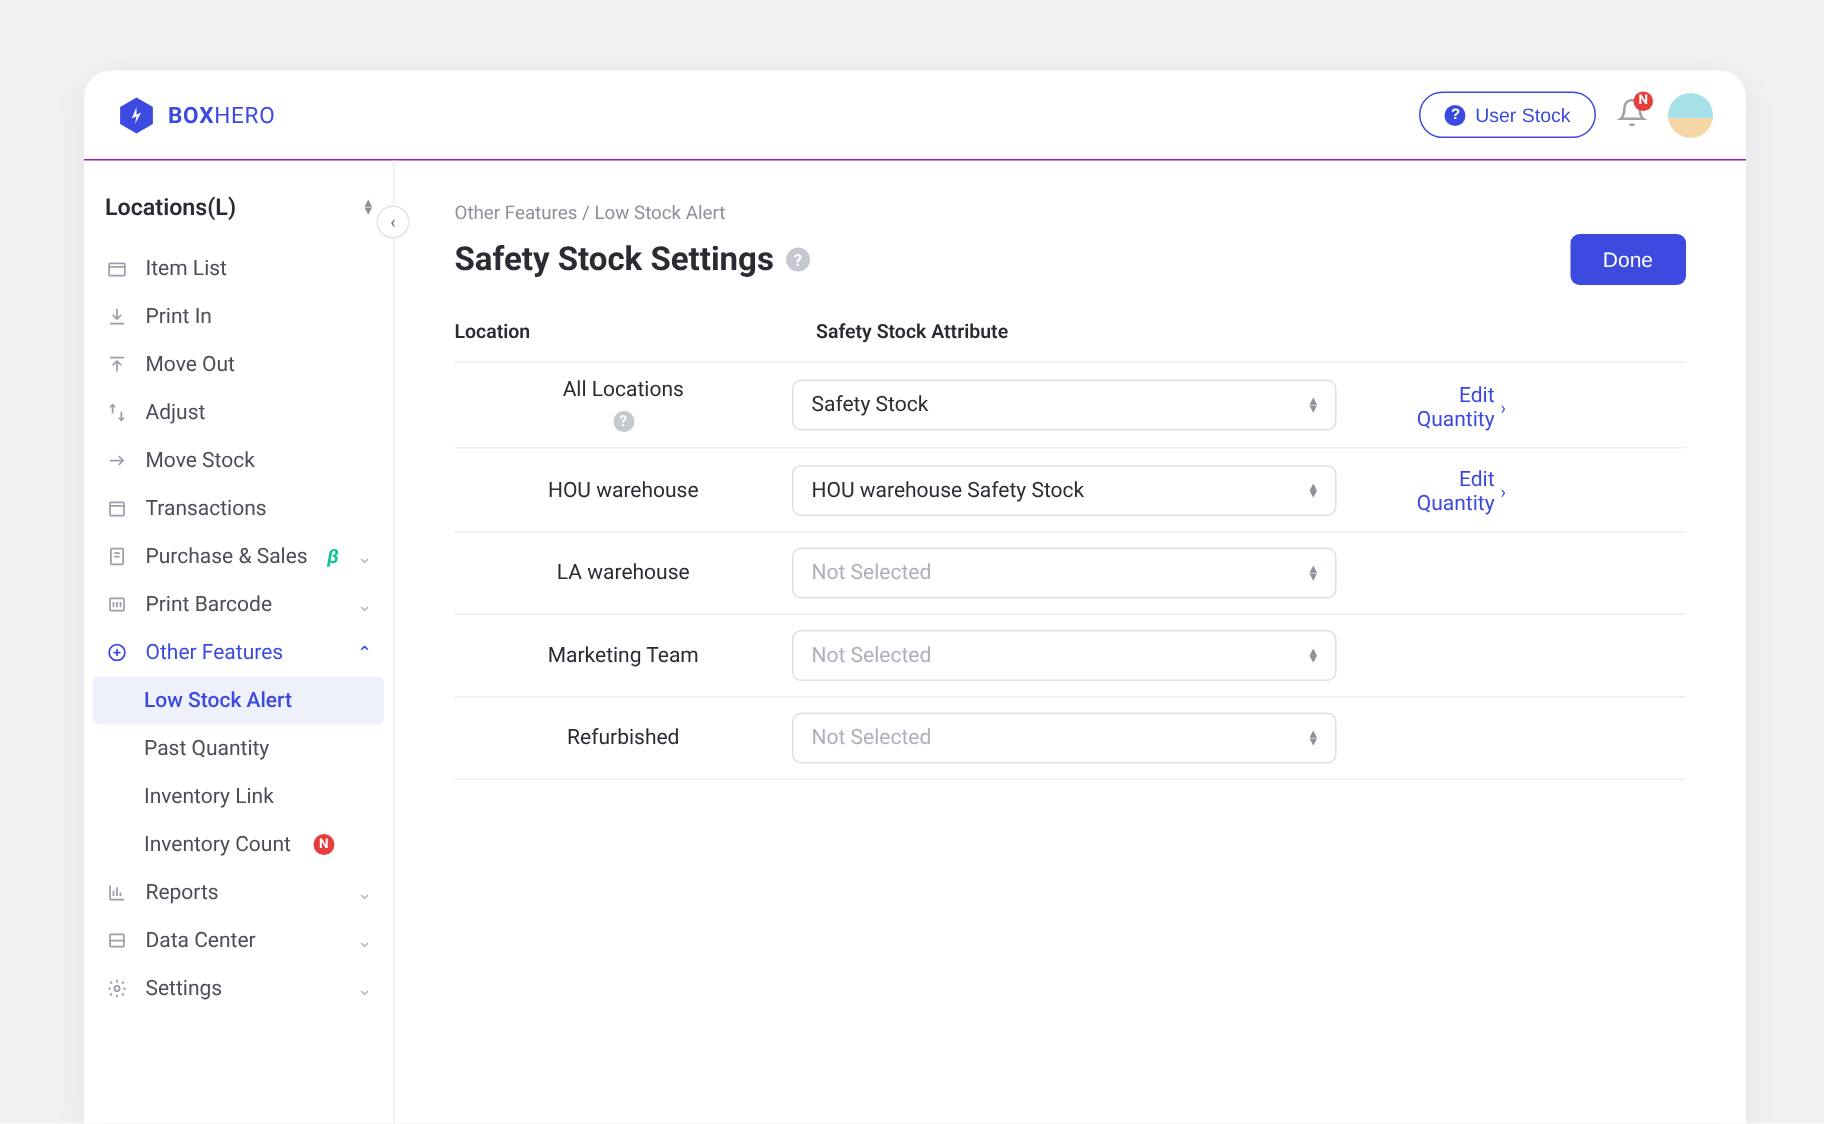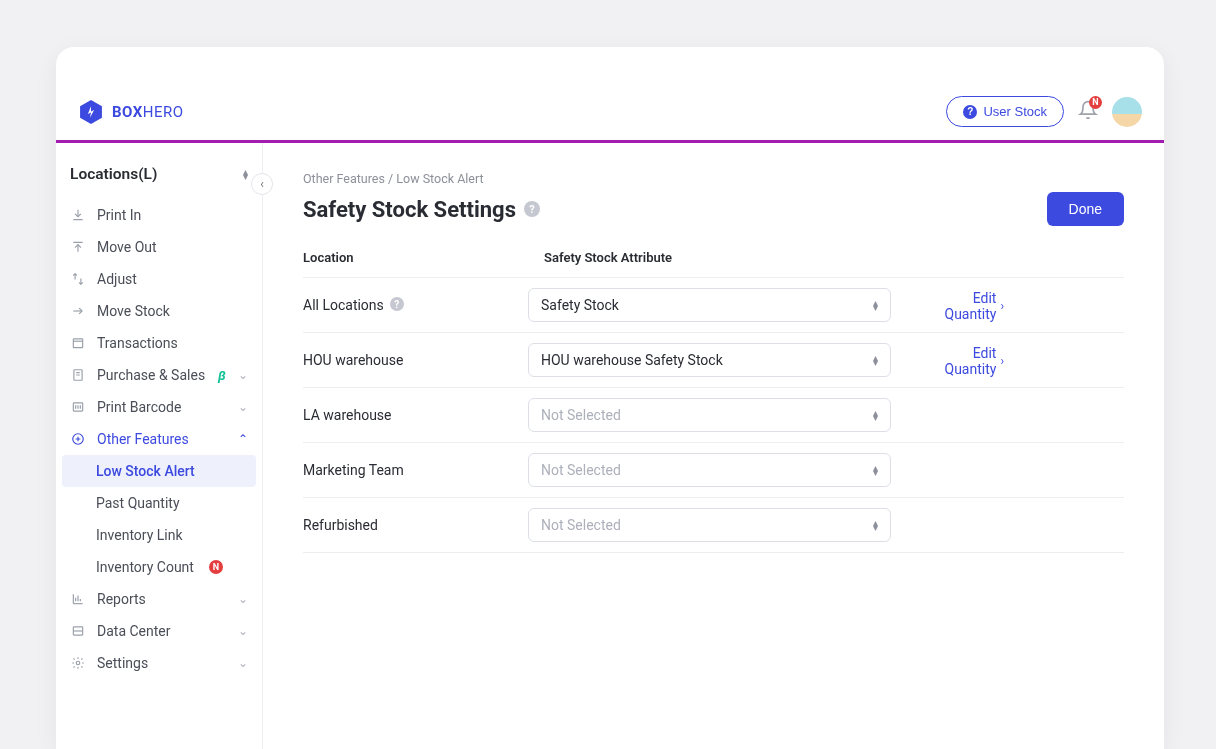--- a/index.html
+++ b/index.html
@@ -18,26 +18,25 @@
     width: 1108px;
     height: 702px;
     background: #fff;
     border-radius: 18px 18px 0 0;
     box-shadow: 0 6px 24px rgba(0,0,0,0.06);
     overflow: hidden;
   }
   
   .header {
     height: 60px;
-    border-bottom: 3px solid #a21caf;
+    border-bottom: 1px solid #a21caf;
     display: flex;
     align-items: center;
     justify-content: space-between;
     padding: 0 22px;
-    margin-top: 36px;
   }
   .logo {
     display: flex;
     align-items: center;
     gap: 8px;
   }
   .logo-hex {
     width: 26px; height: 26px;
     display:flex; align-items:center; justify-content:center;
   }
@@ -189,21 +188,21 @@
   }
   .col-loc { width:225px; }
   .col-attr { flex:1; }
   .col-act { width:200px; text-align:right; }
   .table-row {
     display:flex;
     align-items:center;
     padding: 10px 0;
     border-bottom:1px solid #eceef2;
   }
-  .loc-label { font-size:14px; color:#2a2c33; display:flex; align-items:flex-start; gap:6px;}
+  .loc-label { font-size:14px; color:#2a2c33; display:flex; align-items:center; gap:6px;flex-direction:column;}
   .loc-label .help-q { width:14px;height:14px;font-size:10px;}
   .select-box {
     width: 363px;
     border:1px solid #dcdfe6;
     border-radius:6px;
     padding: 8px 12px;
     font-size:14px;
     color:#2a2c33;
     display:flex; align-items:center; justify-content:space-between;
     cursor:pointer;
@@ -260,20 +259,29 @@
 
       <div class="team-select">
         <span class="name">Locations(L)</span>
         <span class="updown">▴<br>▾</span>
       </div>
 
       <ul class="nav">
         <li class="nav-item">
           <span class="icon">
               <svg width="14" height="14" viewBox="0 0 24 24" fill="none" stroke="currentColor" stroke-width="2">
+                <rect x="3" y="6" width="18" height="14" rx="1"></rect>
+                <path d="M3 10h18"></path>
+              </svg>
+            </span>
+          <span>Item List</span>
+        </li>
+        <li class="nav-item">
+          <span class="icon">
+              <svg width="14" height="14" viewBox="0 0 24 24" fill="none" stroke="currentColor" stroke-width="2">
                 <path d="M12 3v12"></path>
                 <path d="M7 10l5 5 5-5"></path>
                 <path d="M4 20h16"></path>
               </svg>
             </span>
           <span>Print In</span>
         </li>
         <li class="nav-item">
           <span class="icon">
               <svg width="14" height="14" viewBox="0 0 24 24" fill="none" stroke="currentColor" stroke-width="2">

